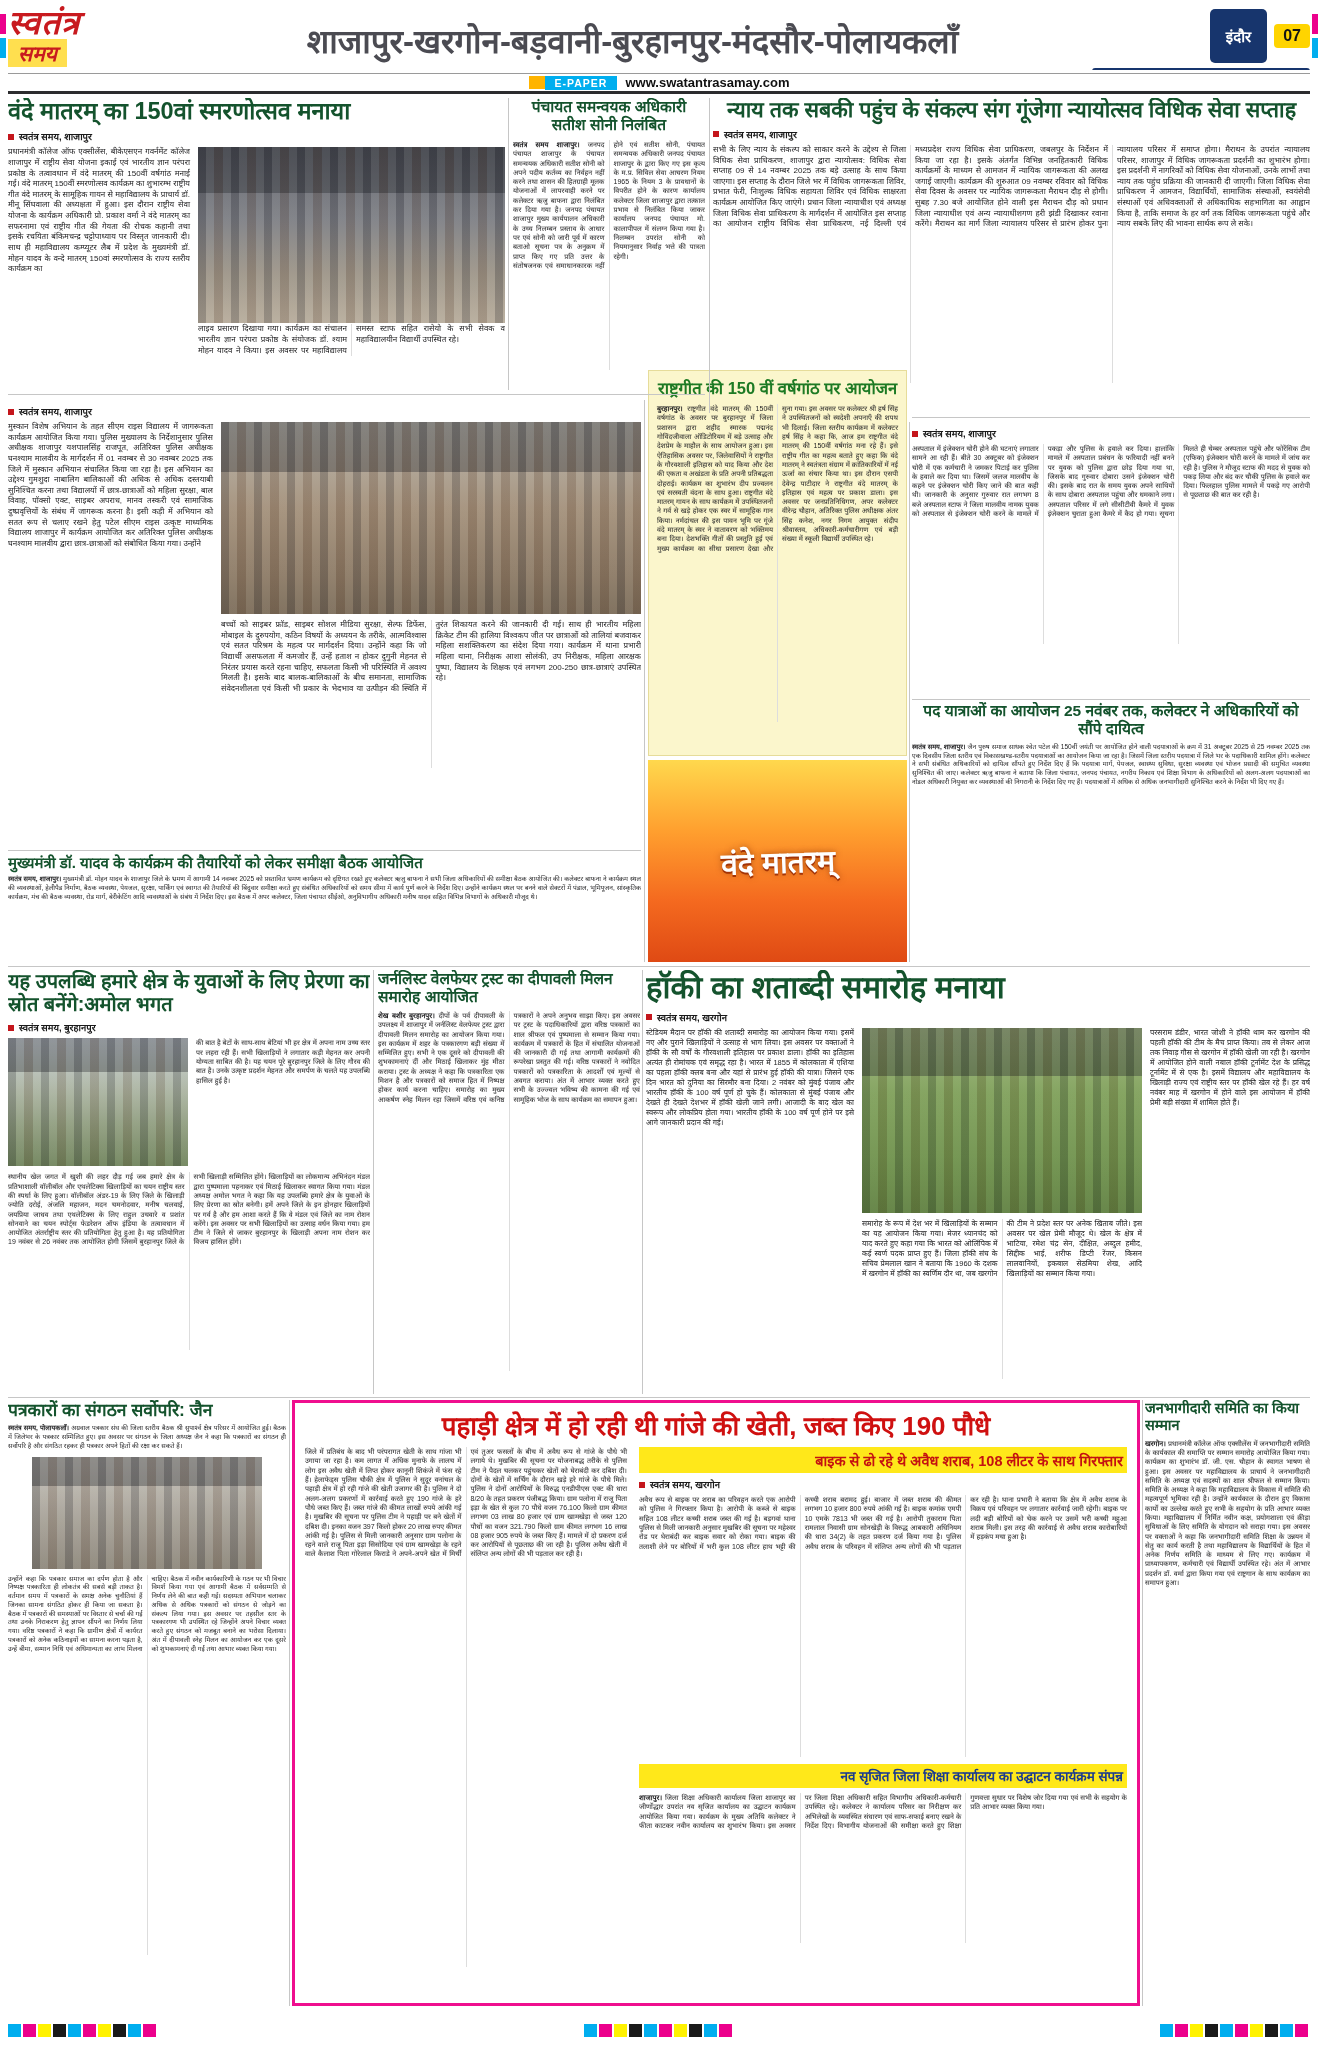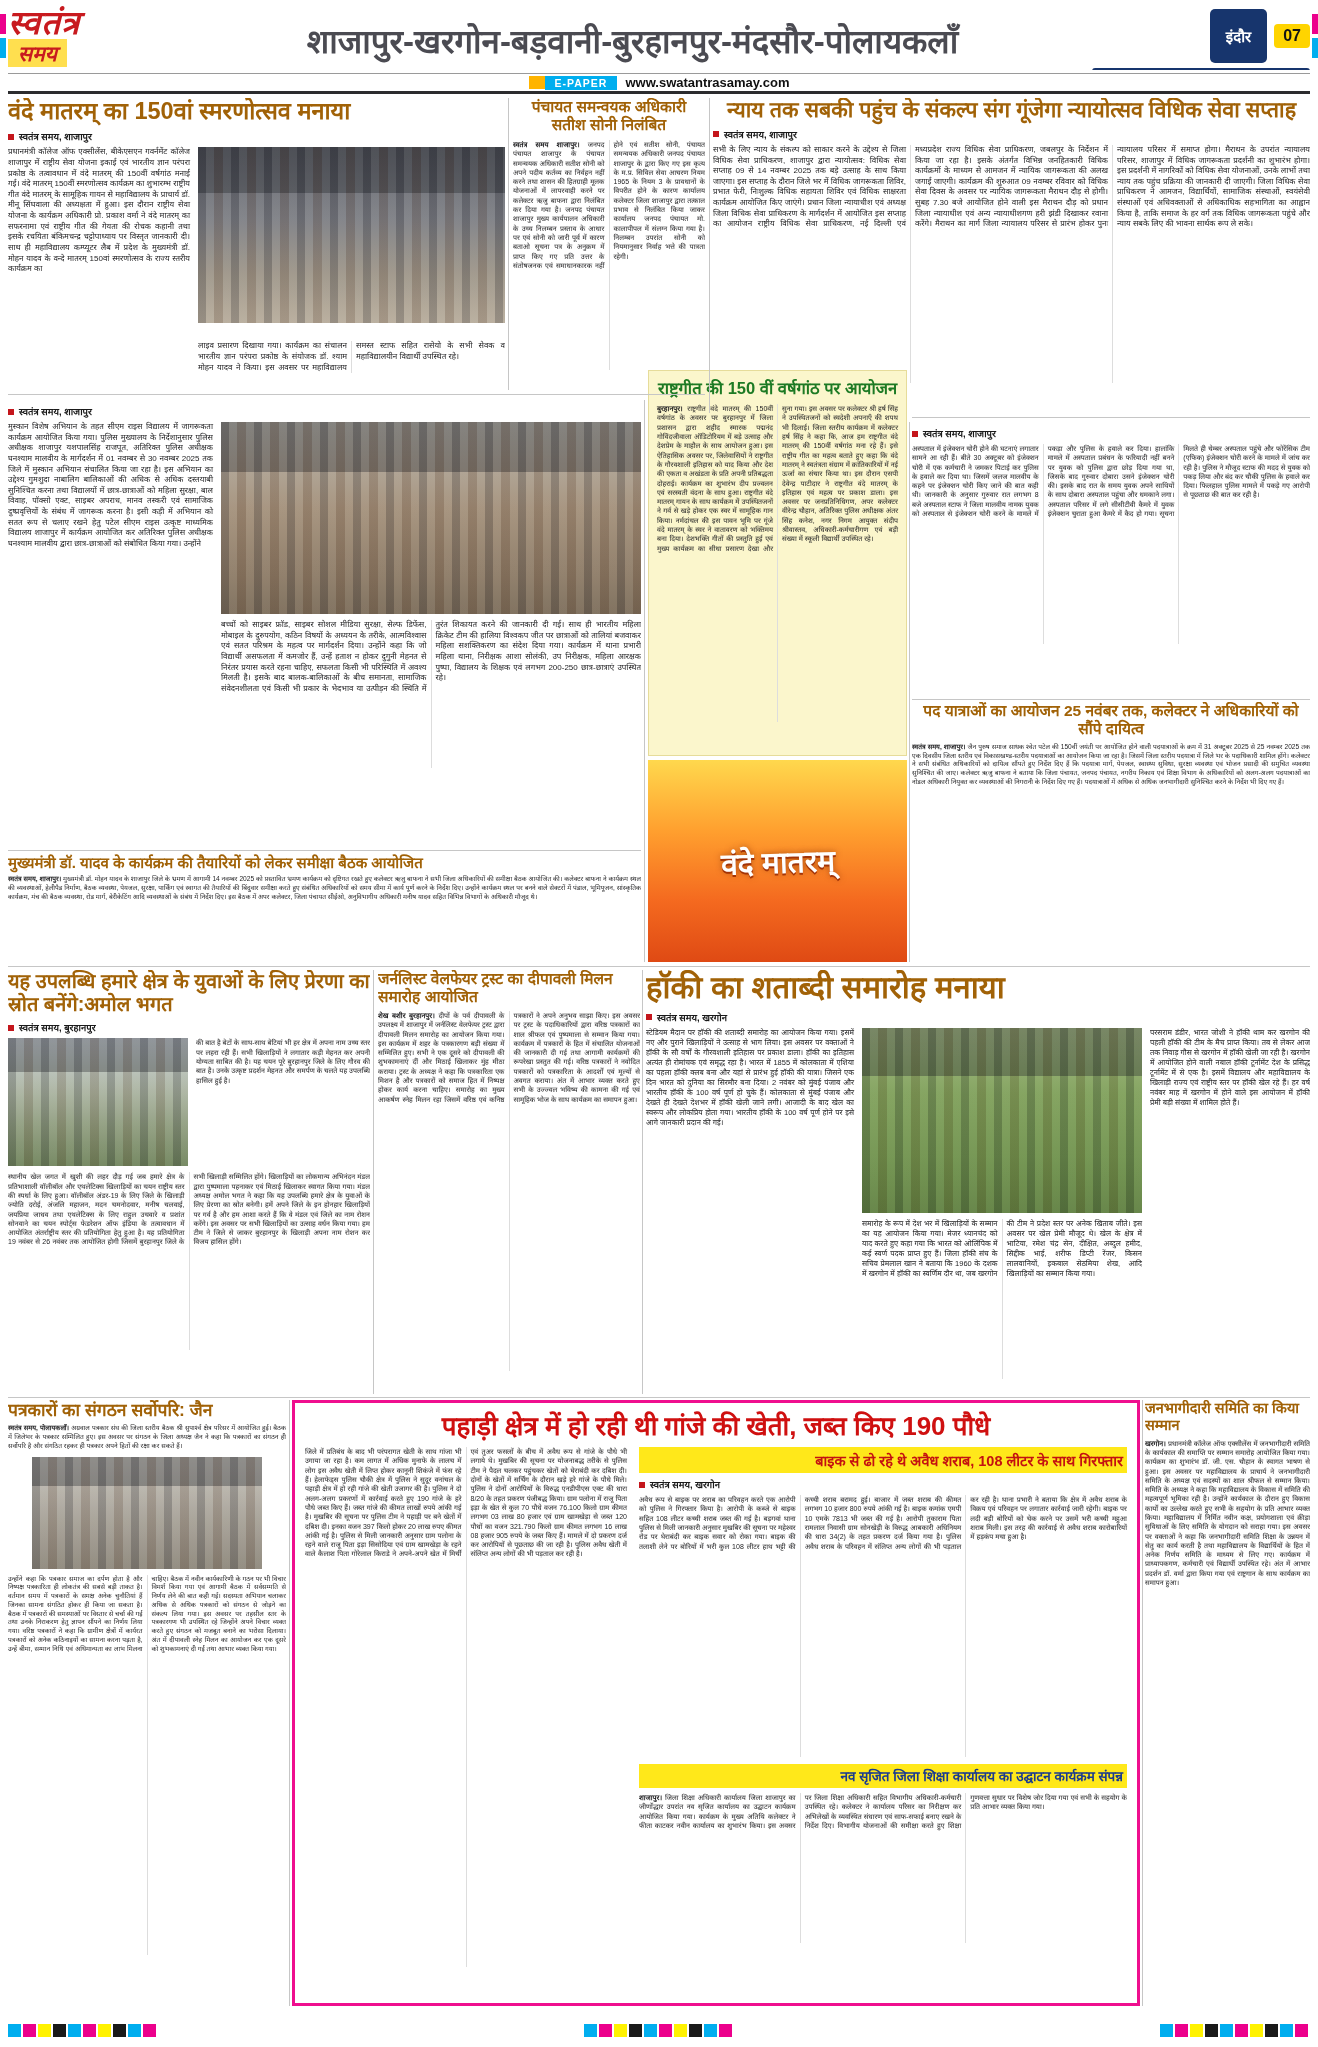--- a/index.html
+++ b/index.html
@@ -1,19 +1,19 @@
 <!DOCTYPE html>
 <html><head>
 <meta charset="utf-8">
 <style>
 *{margin:0;padding:0;box-sizing:border-box}
 html,body{background:#d9d9d9}
 .page{position:relative;width:1318px;height:2047px;margin:0 auto;background:#fff;font-family:"Liberation Sans","DejaVu Sans",sans-serif;color:#111;overflow:hidden}
 .abs{position:absolute;overflow:hidden}
-.hl{font-weight:700;color:#a16207;line-height:1.16}
+.hl{font-weight:700;color:#14532d;line-height:1.16}
 .byline{display:flex;align-items:center;gap:5px;font-size:9.5px;font-weight:700;color:#1a1a1a;margin:5px 0 4px}
 .sq{width:6px;height:6px;background:#c4161c;display:inline-block;flex:0 0 auto}
 .body{font-size:8px;line-height:1.33;color:#1d1d1f;text-align:justify}.t8{font-size:8px}.t75{font-size:7.5px}.t7{font-size:7px}.t65{font-size:6.6px}
 .cols2{column-count:2;column-gap:9px;column-rule:1px solid #ddd}
 .cols3{column-count:3;column-gap:9px;column-rule:1px solid #ddd}
 .lead{font-weight:700}
 .flexrow{display:flex;gap:8px}
 .rule-v{position:absolute;width:1px;background:#c6c6c6}
 .rule-h{position:absolute;height:1px;background:#c6c6c6}
 .ph{position:relative;overflow:hidden;background:#999}
@@ -87,21 +87,21 @@
   <article class="abs" style="left:8px;top:98px;width:497px;height:292px">
     <h1 class="hl" style="font-size:23.5px;white-space:nowrap">वंदे मातरम् का 150वां स्मरणोत्सव मनाया</h1>
     <div class="byline">
         <span class="sq"></span>
         <span>स्वतंत्र समय, शाजापुर</span>
       </div>
     <div class="flexrow">
       <p class="body t8" style="width:182px;flex:0 0 auto">प्रधानमंत्री कॉलेज ऑफ एक्सीलेंस, बीकेएसएन गवर्नमेंट कॉलेज शाजापुर में राष्ट्रीय सेवा योजना इकाई एवं भारतीय ज्ञान परंपरा प्रकोष्ठ के तत्वावधान में वंदे मातरम् की 150वीं वर्षगांठ मनाई गई। वंदे मातरम् 150वीं स्मरणोत्सव कार्यक्रम का शुभारम्भ राष्ट्रीय गीत वंदे मातरम् के सामूहिक गायन से महाविद्यालय के प्राचार्य डॉ. मीनू सिंघवाला की अध्यक्षता में हुआ। इस दौरान राष्ट्रीय सेवा योजना के कार्यक्रम अधिकारी प्रो. प्रकाश वर्मा ने वंदे मातरम् का सफरनामा एवं राष्ट्रीय गीत की गेयता की रोचक कहानी तथा इसके रचयिता बंकिमचन्द्र चट्टोपाध्याय पर विस्तृत जानकारी दी। साथ ही महाविद्यालय कम्प्यूटर लैब में प्रदेश के मुख्यमंत्री डॉ. मोहन यादव के वन्दे मातरम् 150वां स्मरणोत्सव के राज्य स्तरीय कार्यक्रम का</p>
       <div style="flex:1">
         <div class="ph ph-people" style="height:176px"></div>
-        <p class="body t8 cols2" style="margin-top:18px">लाइव प्रसारण दिखाया गया। कार्यक्रम का संचालन भारतीय ज्ञान परंपरा प्रकोष्ठ के संयोजक डॉ. श्याम मोहन यादव ने किया। इस अवसर पर महाविद्यालय समस्त स्टाफ सहित रासेयो के सभी सेवक व महाविद्यालयीन विद्यार्थी उपस्थित रहे।</p>
+        <p class="body t8 cols2" style="margin-top:1px">लाइव प्रसारण दिखाया गया। कार्यक्रम का संचालन भारतीय ज्ञान परंपरा प्रकोष्ठ के संयोजक डॉ. श्याम मोहन यादव ने किया। इस अवसर पर महाविद्यालय समस्त स्टाफ सहित रासेयो के सभी सेवक व महाविद्यालयीन विद्यार्थी उपस्थित रहे।</p>
       </div>
     </div>
   </article>
 
   <article class="abs" style="left:513px;top:98px;width:192px;height:292px">
     <h2 class="hl" style="font-size:15.5px;text-align:center;margin-bottom:6px">पंचायत समन्वयक अधिकारी सतीश सोनी निलंबित</h2>
     <p class="body t7 cols2" style="height:230px"><b class="lead">स्वतंत्र समय शाजापुर।</b> <span>जनपद पंचायत शाजापुर के पंचायत समन्वयक अधिकारी सतीश सोनी को अपने पदीय कर्तव्य का निर्वहन नहीं करने तथा शासन की हितग्राही मूलक योजनाओं में लापरवाही करने पर कलेक्टर ऋजु बाफना द्वारा निलंबित कर दिया गया है। जनपद पंचायत शाजापुर मुख्य कार्यपालन अधिकारी के उच्च निलम्बन प्रस्ताव के आधार पर एवं सोनी को जारी पूर्व में कारण बताओ सूचना पत्र के अनुक्रम में प्राप्त किए गए प्रति उत्तर के संतोषजनक एवं समाधानकारक नहीं होने एवं सतीश सोनी, पंचायत समन्वयक अधिकारी जनपद पंचायत शाजापुर के द्वारा किए गए इस कृत्य के म.प्र. सिविल सेवा आचरण नियम 1965 के नियम 3 के प्रावधानों के विपरीत होने के कारण कार्यालय कलेक्टर जिला शाजापुर द्वारा तत्काल प्रभाव से निलंबित किया जाकर कार्यालय जनपद पंचायत मो. कालापीपल में संलग्न किया गया है। निलम्बन उपरांत सोनी को नियमानुसार निर्वाह भत्ते की पात्रता रहेगी।</span></p>
   </article>
 
   <article class="abs" style="left:713px;top:98px;width:597px;height:315px">

